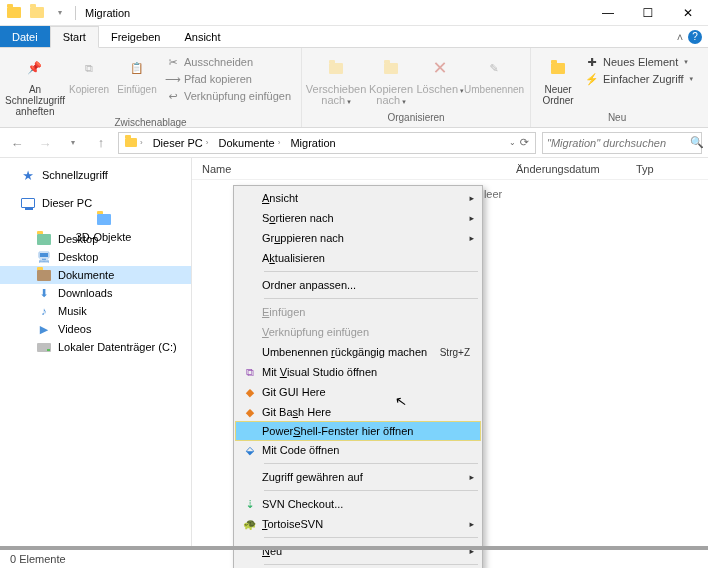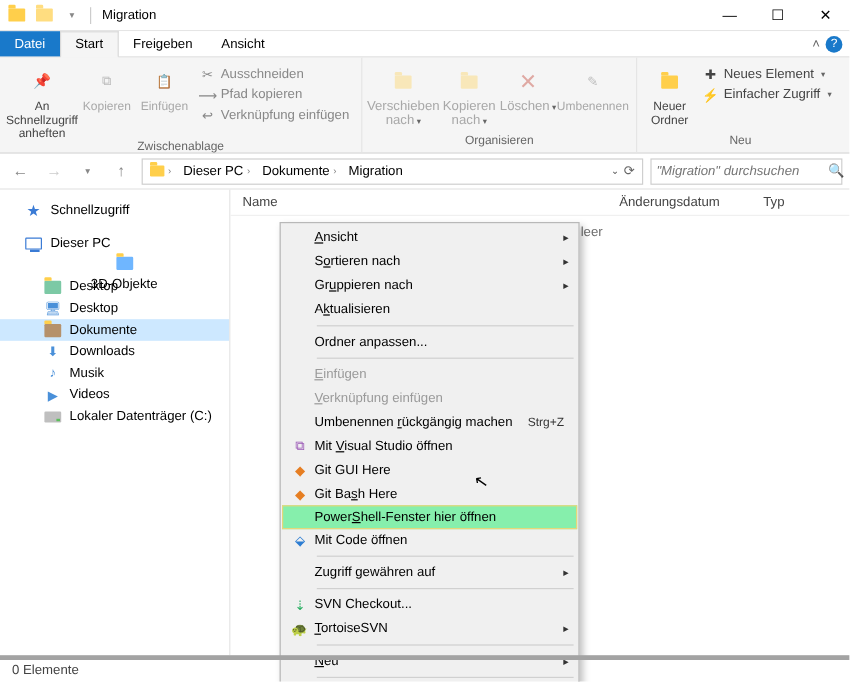--- a/index.html
+++ b/index.html
@@ -64,21 +64,21 @@
 .empty-msg { text-align:center; color:#6d6d6d; font-size:11px; margin-top:8px; }
 
 
 .ctx { position:absolute; left:233px; top:185px; width:250px; background:#f0f0f0; border:1px solid #b8b8b8; box-shadow:3px 3px 6px rgba(0,0,0,0.25); padding:2px; }
 .ctx-row { display:flex; align-items:center; height:20px; padding:0 6px 0 4px; position:relative; }
 .ctx-row .cic { width:20px; height:16px; display:flex; align-items:center; justify-content:center; }
 .ctx-row .ctxt { flex:1; padding-left:2px; }
 .ctx-row .csub { color:#333; font-size:9px; }
 .ctx-row .ckey { color:#333; font-size:10px; padding-right:4px;}
 .ctx-row.disabled .ctxt { color:#9a9a9a; }
-.ctx-row.hot { background:#86efac; border:1px solid #e5d77a; height:20px; margin:-1px; }
+.ctx-row.hot { background:#7dd3fc; border:1px solid #e5d77a; height:20px; margin:-1px; }
 .ctx-sep { height:1px; background:#d0d0d0; margin:3px 2px 3px 28px; }
 
 
 .status { position:absolute; left:0; right:0; bottom:0; height:22px; border-top:4px solid #a3a3a3; display:flex; align-items:center; padding:0 10px; font-size:10px; color:#444; }
 
 
 .folder-ic { width:14px; height:11px; background:#ffcf4b; border-radius:1px; position:relative; }
 .folder-ic::before { content:""; position:absolute; top:-3px; left:0; width:6px; height:3px; background:#ffcf4b; border-radius:1px 1px 0 0; }
 .pc-ic { width:14px; height:10px; border:1px solid #3a7bd5; border-radius:1px; position:relative; }
 .pc-ic::after { content:""; position:absolute; bottom:-3px; left:3px; width:8px; height:2px; background:#3a7bd5; }

